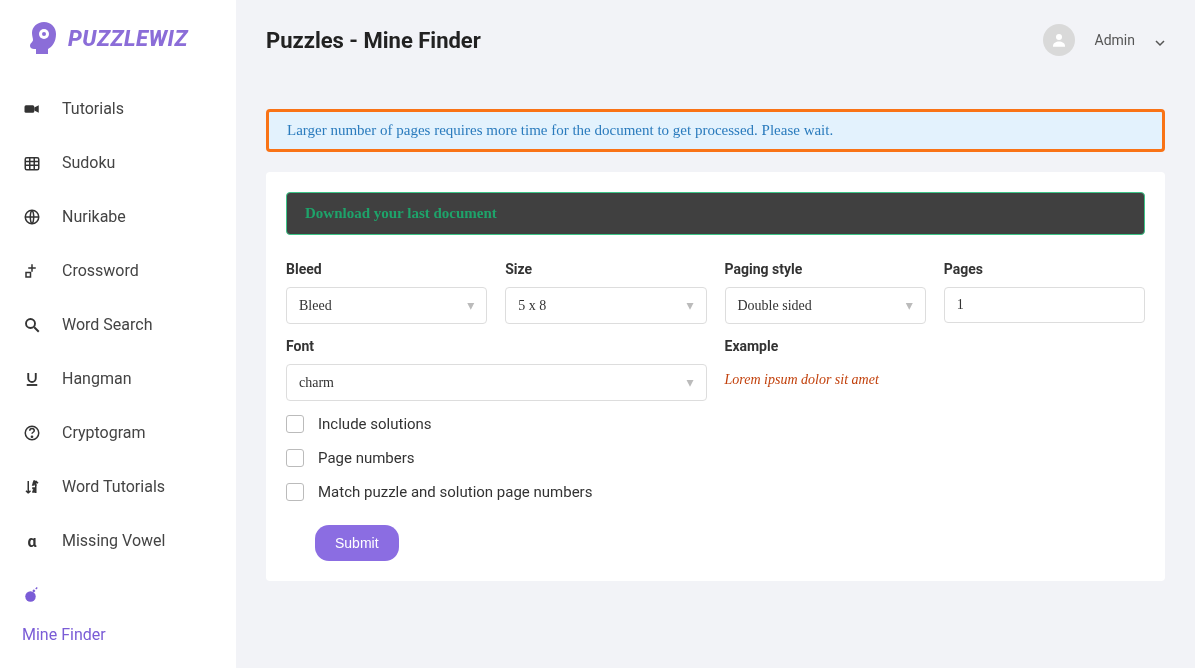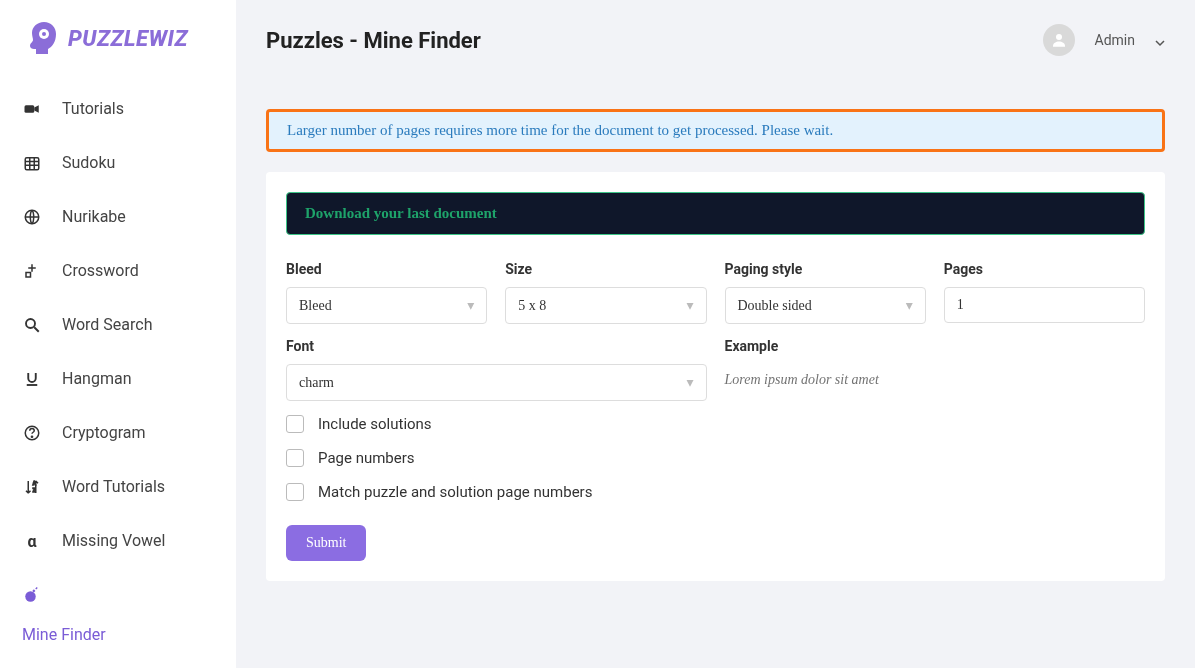--- a/index.html
+++ b/index.html
@@ -17,32 +17,32 @@
   .nav li.active .icon { color: #7a5cd6; }
   .main { flex: 1; padding: 24px 30px; }
   .topbar { display: flex; align-items: center; justify-content: space-between; margin-bottom: 53px; }
   .page-title { font-size: 22px; font-weight: 700; color: #222; }
   .user { display: flex; align-items: center; gap: 20px; color: #555; font-size: 14px; }
   .avatar { width: 32px; height: 32px; border-radius: 50%; background: #d9d9d9; display: inline-flex; align-items: center; justify-content: center; }
   .avatar svg { width: 18px; height: 18px; fill: #fff; }
   .caret { width: 10px; height: 10px; display: inline-block; }
   .alert-info { background: #e3f2fd; border: 3px solid #f97316; color: #2a7bbd; padding: 10px 18px; border-radius: 4px; font-family: Georgia, serif; font-size: 15px; margin-bottom: 20px; }
   .panel { background: #fff; border-radius: 4px; padding: 20px; }
-  .download-box { background: #0f172a; border: 1px solid #3cc487; color: #1ea36a; padding: 12px 18px; border-radius: 4px; font-family: Georgia, serif; font-size: 15px; font-weight: 700; margin-bottom: 26px; cursor: pointer; }
+  .download-box { background: #404040; border: 1px solid #3cc487; color: #1ea36a; padding: 12px 18px; border-radius: 4px; font-family: Georgia, serif; font-size: 15px; font-weight: 700; margin-bottom: 26px; cursor: pointer; }
   .row { display: flex; gap: 18px; margin-bottom: 14px; flex-wrap: wrap; }
   .field { flex: 1; min-width: 180px; }
   .field.half-big { flex: 2; }
   .field label { display: block; font-size: 14px; font-weight: 700; color: #333; margin-bottom: 10px; }
   .select, .text-input { width: 100%; border: 1px solid #ddd; border-radius: 4px; padding: 9px 12px; font-size: 14px; font-family: Georgia, serif; color: #333; background: #fff; position: relative; display: flex; align-items: center; justify-content: space-between; cursor: pointer; }
   .select .chev { color: #bbb; }
   .text-input { cursor: text; }
-  .example { font-family: Georgia, serif; font-style: italic; font-size: 14px; color: #737373; padding-top: 8px; }
+  .example { font-family: Georgia, serif; font-style: italic; font-size: 14px; color: #c2410c; padding-top: 8px; }
   .check-row { display: flex; align-items: center; gap: 14px; margin-bottom: 16px; font-size: 15px; color: #333; }
   .checkbox { width: 18px; height: 18px; border: 1.5px solid #bbb; border-radius: 3px; display: inline-block; cursor: pointer; }
-  .submit-btn { background: #8b6de2; color: #fff; border: none; padding: 10px 20px; font-size: 14px; font-family: Liberation Serif, serif; border-radius: 6px; cursor: pointer; margin-top: 8px; }
+  .submit-btn { background: #8b6de2; color: #fff; border: none; padding: 10px 20px; font-size: 14px; font-family: Liberation Sans, sans-serif; border-radius: 14px; cursor: pointer; margin-top: 8px; margin-left: 29px; }
 </style>
 </head>
 <body>
 
 <div class="app">
   <aside class="sidebar">
     <div class="logo-wrap">
       <div class="logo">
         <span class="logo-mark">
           <svg viewBox="0 0 40 40">

